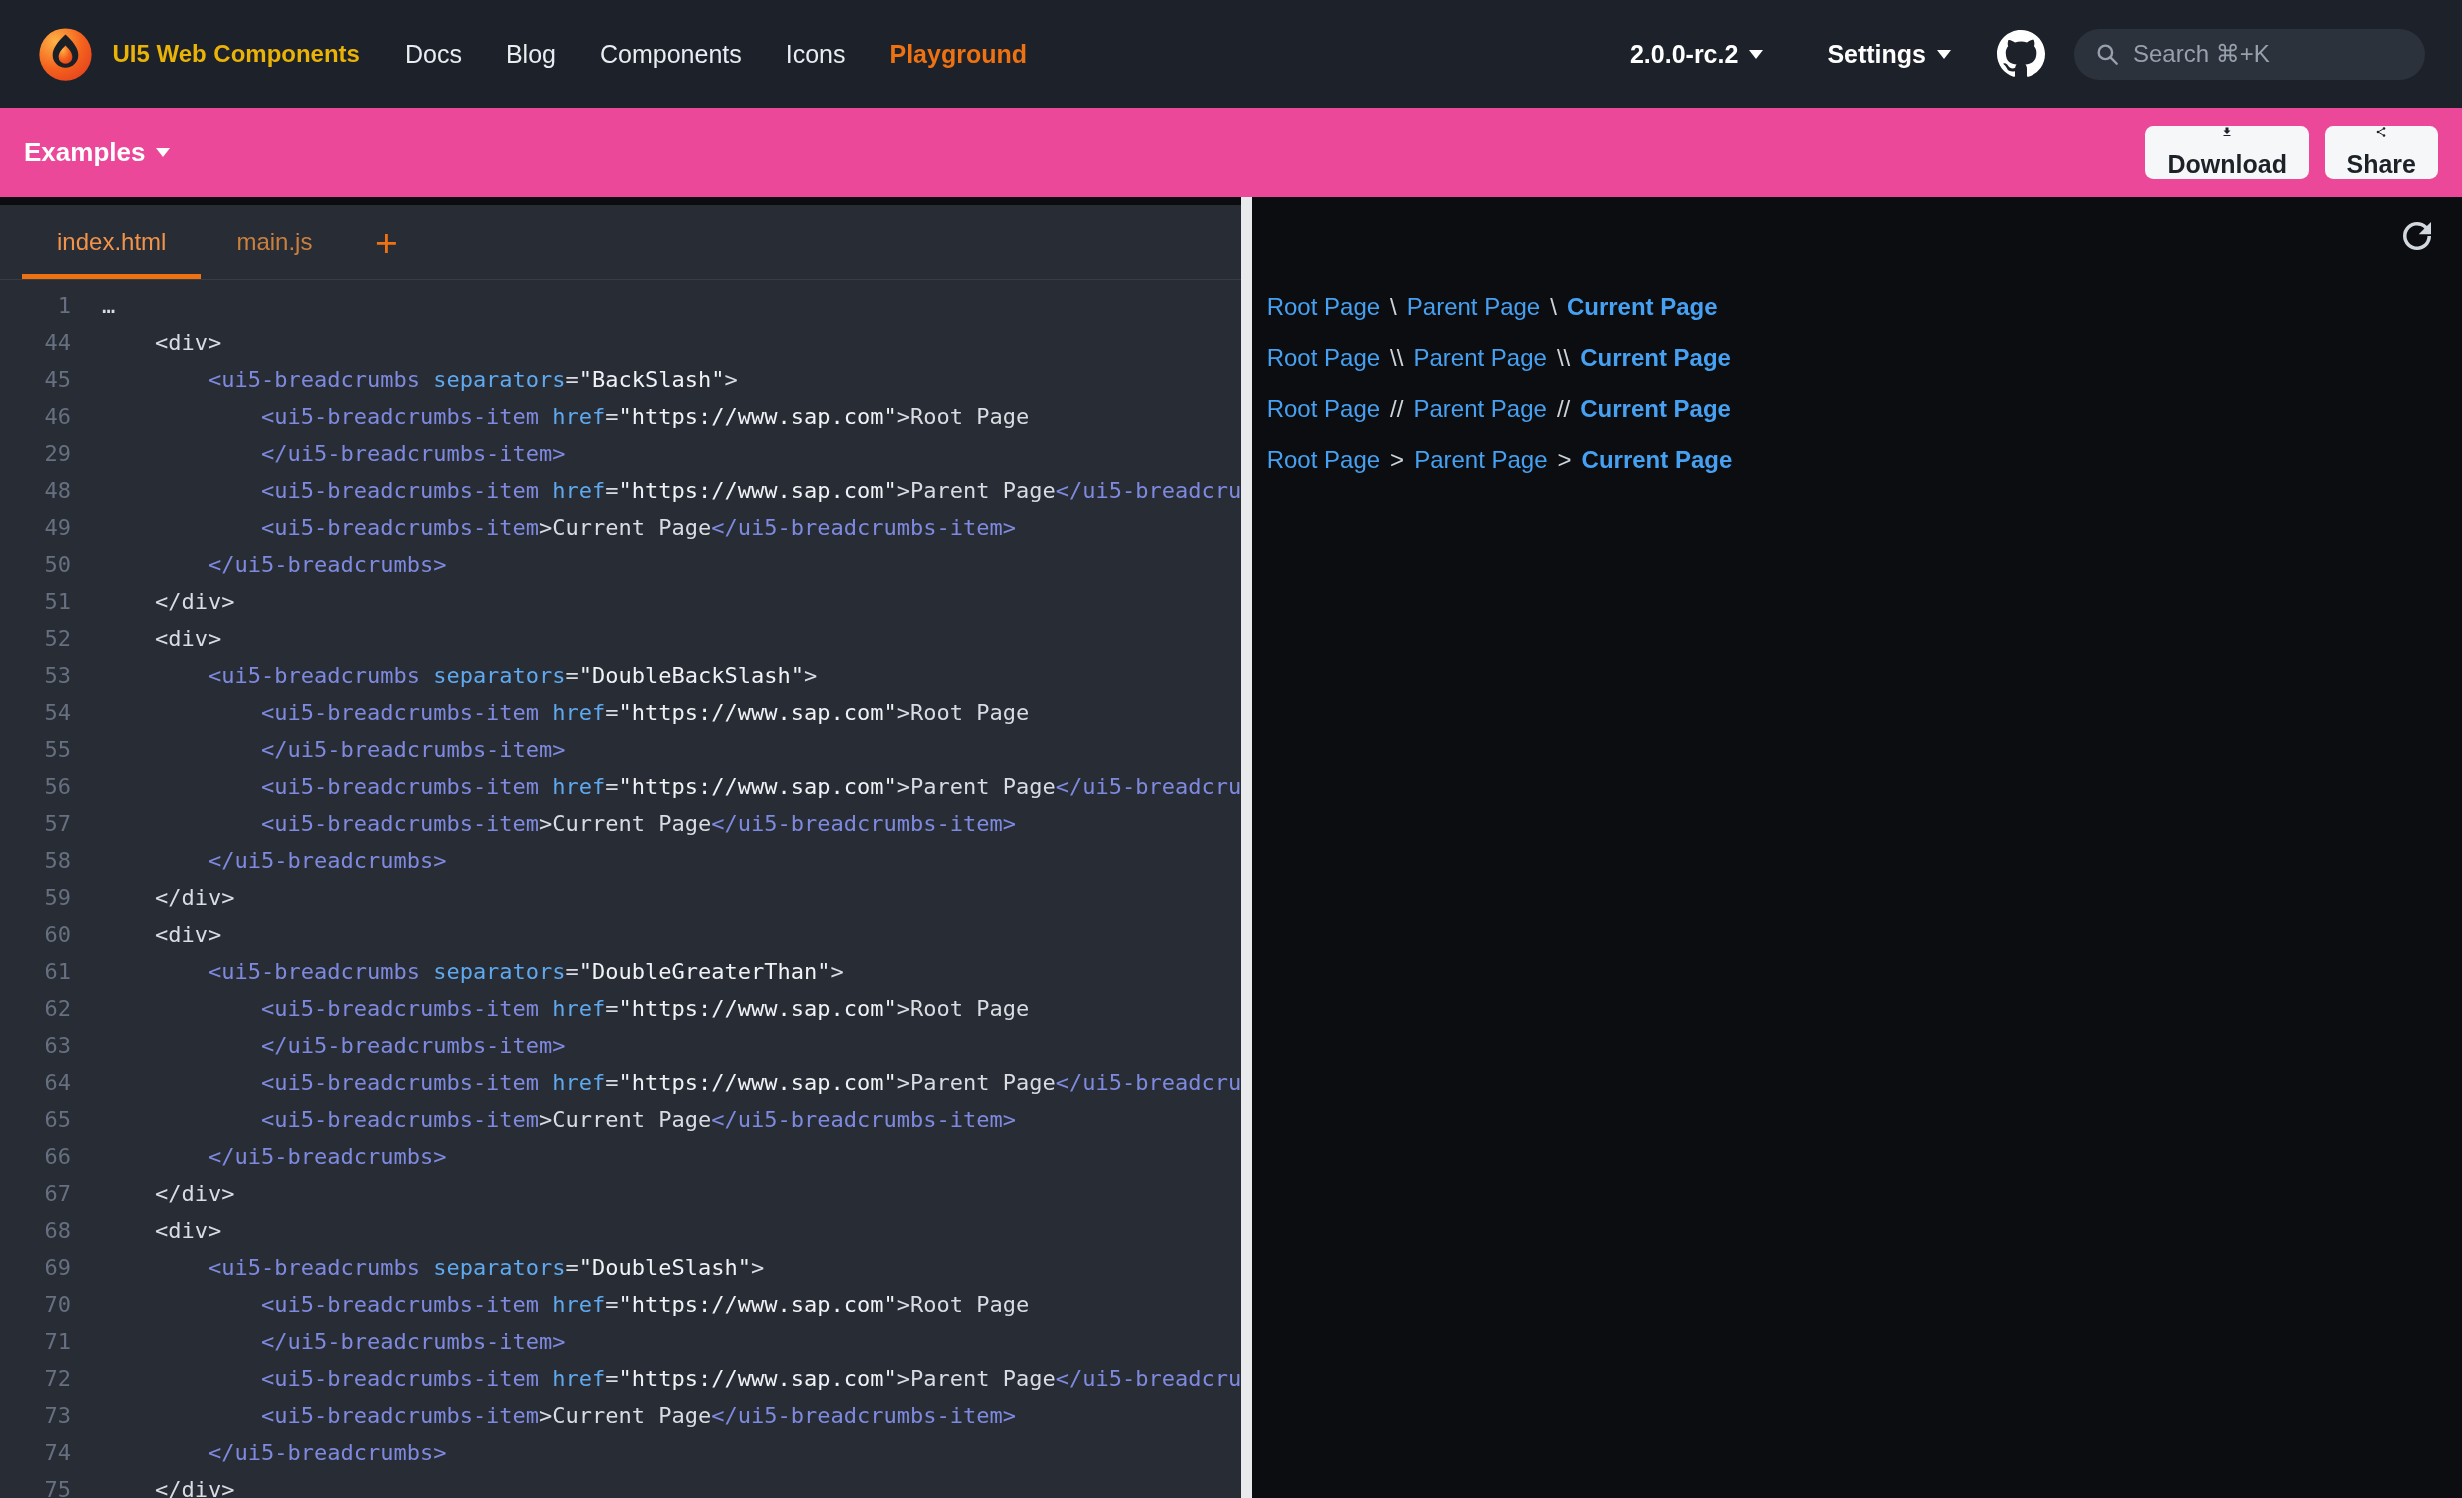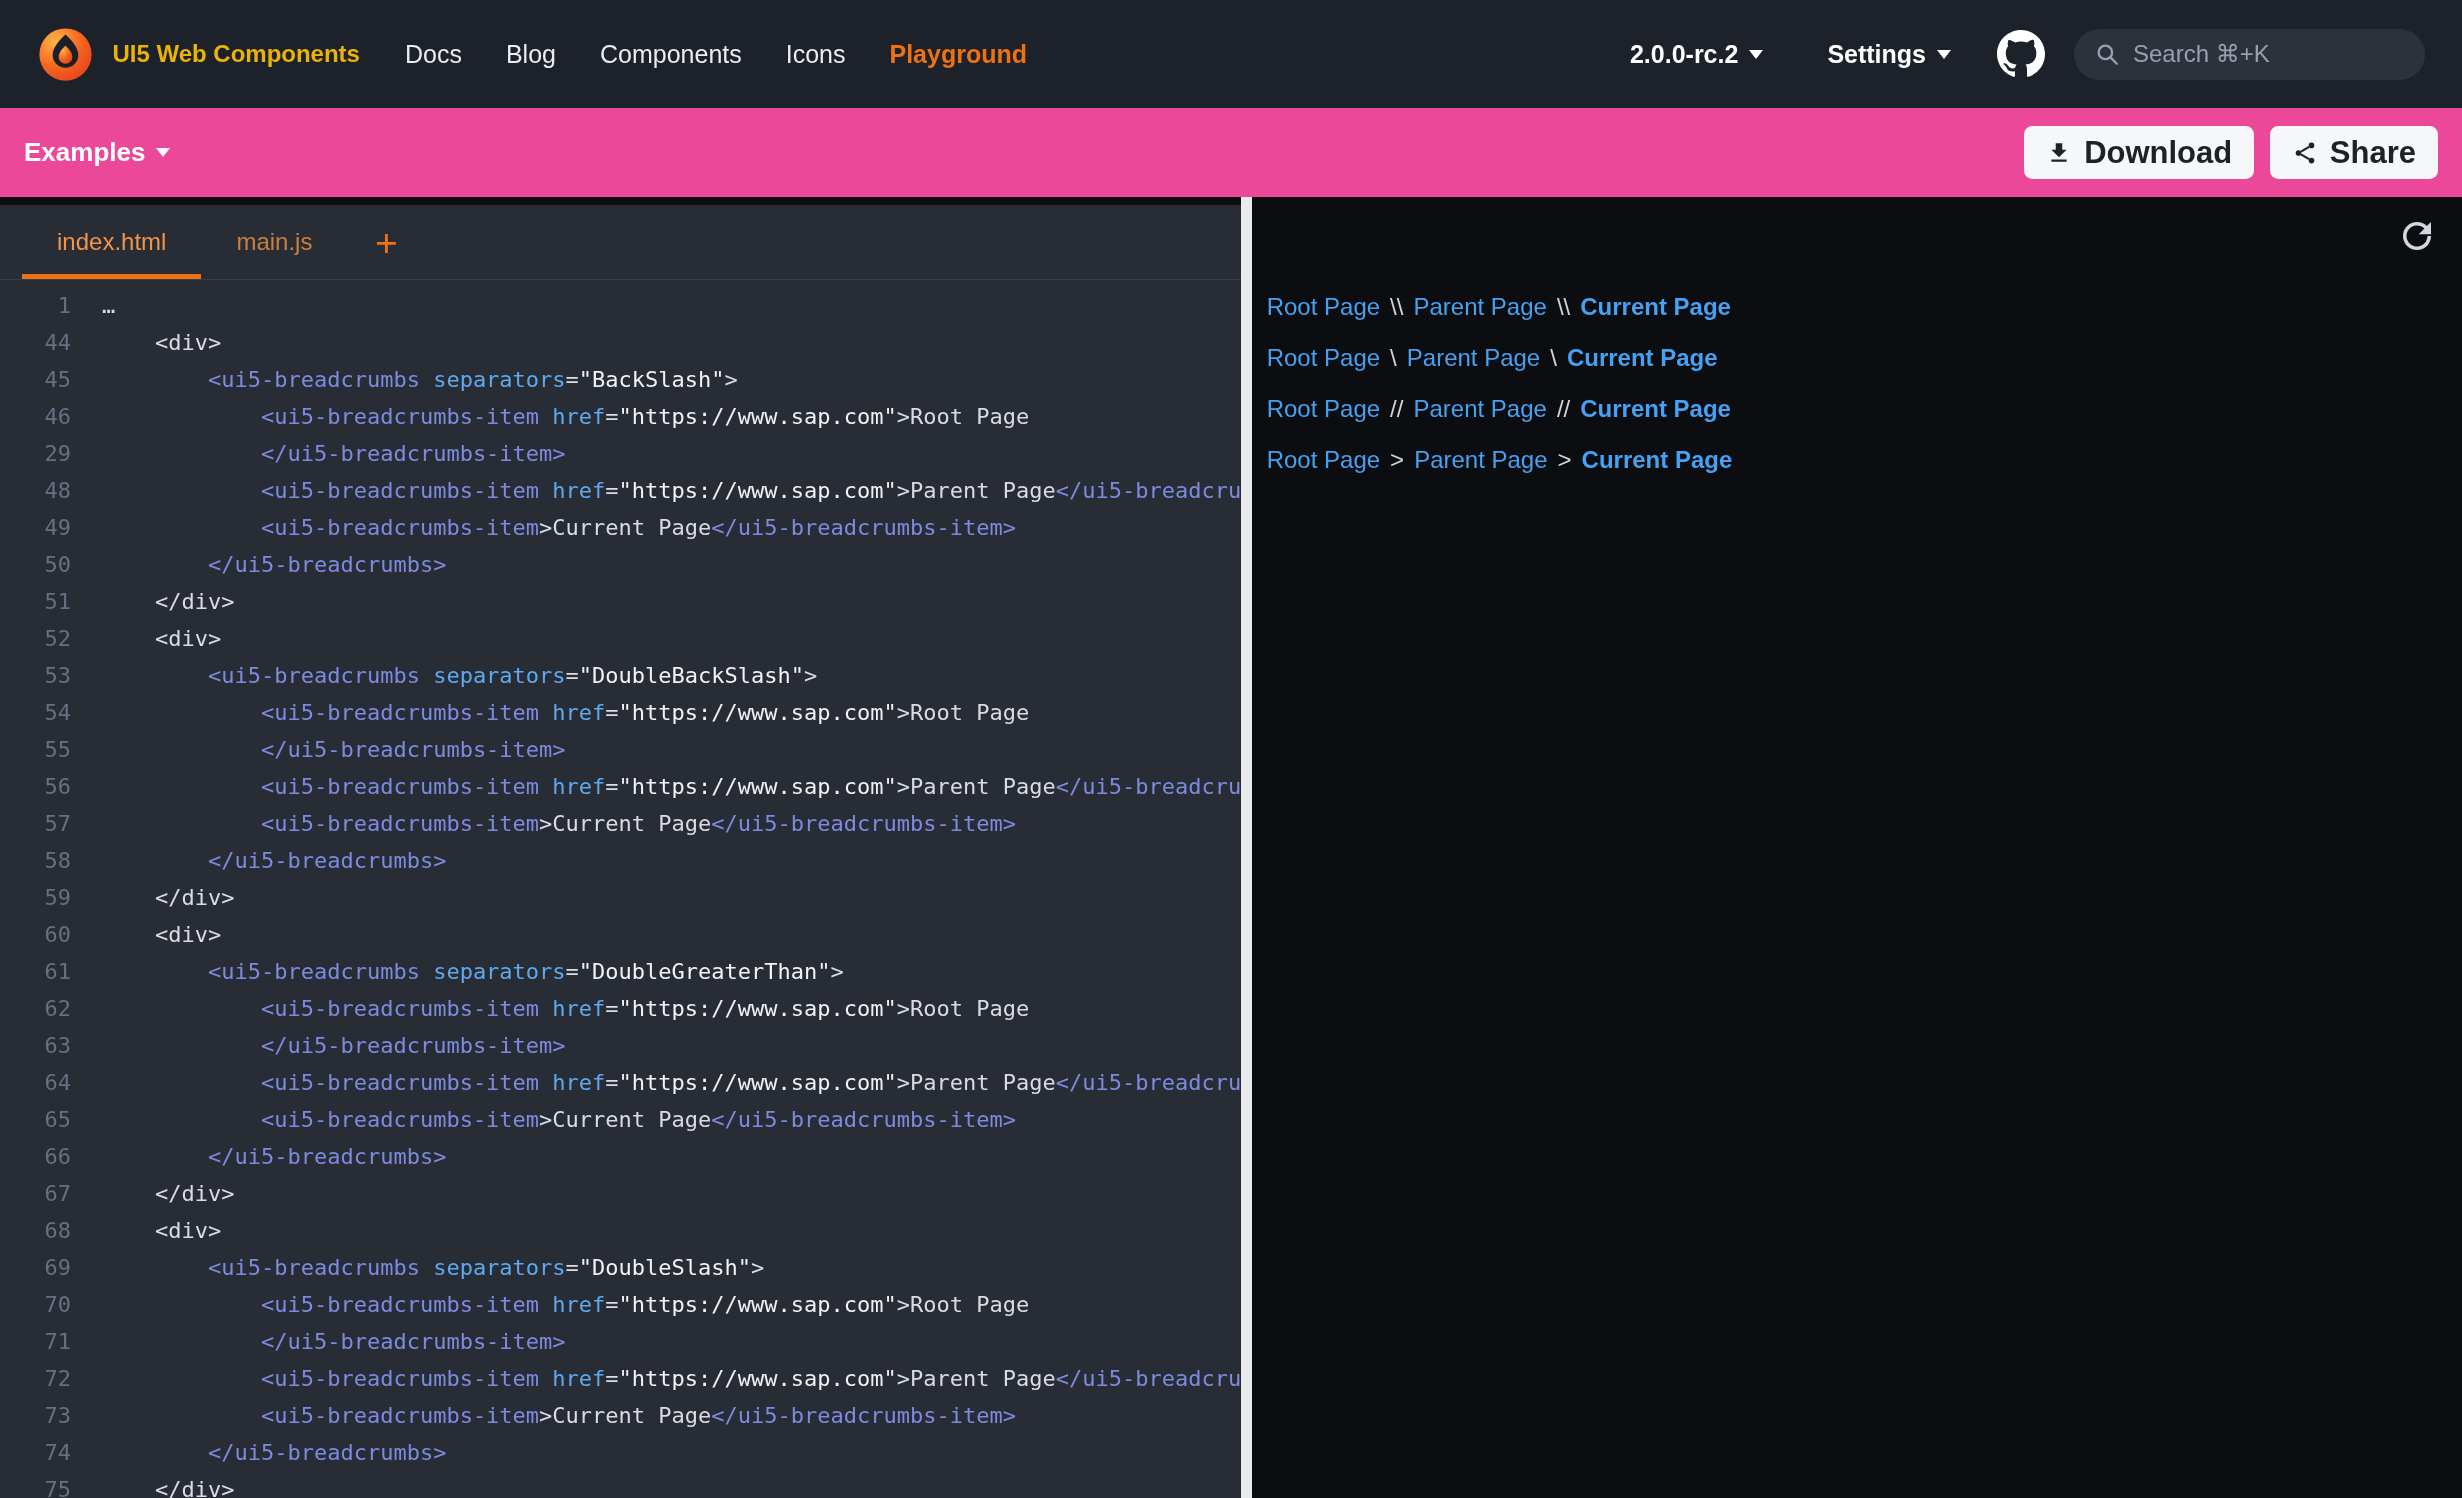--- a/index.html
+++ b/index.html
@@ -22,21 +22,21 @@
   .github { margin-left:46px; width:48px; height:48px; cursor:pointer; flex:none; }
   .search { width:351px; height:51px; background:#2c323c; border-radius:29px; display:flex; align-items:center; padding:0 20px; margin-left:29px; }
   .search svg { flex:none; margin-right:13px; }
   .search input { background:transparent; border:none; outline:none; color:#cfd5dd; font-size:24px; width:100%; font-family:"Liberation Sans",sans-serif; }
   .search input::placeholder { color:#97a0ad; }
 
   
   .subbar { height:89px; background:#ec4899; display:flex; align-items:center; justify-content:space-between; padding:0 24px; flex:none; }
   .examples { font-size:26px; font-weight:600; color:#ffffff; display:flex; align-items:center; cursor:pointer; }
   .subbar-right { display:flex; gap:15.6px; }
-  .btn { height:53px; background:#f6f7f9; color:#1d2128; border:none; border-radius:8.3px; font-size:31px; font-weight:600; display:flex; align-items:center; gap:12px; padding:0 22px; font-family:"Liberation Sans",sans-serif; cursor:pointer; }
+  .btn { height:53px; background:#f6f7f9; color:#1d2128; border:none; border-radius:8.3px; font-size:25px; font-weight:600; display:flex; align-items:center; gap:12px; padding:0 22px; font-family:"Liberation Sans",sans-serif; cursor:pointer;flex-direction:column; }
 
   
   .main { flex:1; display:flex; overflow:hidden; }
   .editor { width:1241px; background:#282c34; display:flex; flex-direction:column; overflow:hidden; flex:none;margin-top:8px; }
   .tabbar { height:75px; flex:none; display:flex; align-items:center; border-bottom:0.9px solid #373d47; padding-left:22px; }
   .tab { height:100%; display:flex; align-items:center; padding:0 35px; font-size:24px; color:#c9803f; position:relative; cursor:pointer; }
   .tab.active { color:#f2934a; }
   .tab.active::after { content:""; position:absolute; left:0; right:0; bottom:0; height:4.6px; background:#ee7211; }
   .add-tab { color:#ee7211; font-size:39px; line-height:39px; margin-left:27.5px; cursor:pointer; }
 
@@ -185,22 +185,22 @@
 
     <div class="splitter"></div>
 
     <section class="preview">
       <div class="refresh">
         <svg viewBox="0 0 24 24" width="42" height="42" fill="#d3d7de">
           <path d="M17.65 6.35A7.95 7.95 0 0 0 12 4a8 8 0 1 0 8 8h-2a6 6 0 1 1-1.76-4.24L13 11h7V4l-2.35 2.35z"></path>
         </svg>
       </div>
       <div class="bc-list" id="bc">
+          <div class="bc-row"><span class="bc-link">Root Page</span><span class="bc-sep">\</span><span class="bc-link">Parent Page</span><span class="bc-sep">\</span><span class="bc-current">Current Page</span></div>
           <div class="bc-row"><span class="bc-link">Root Page</span><span class="bc-sep">\\</span><span class="bc-link">Parent Page</span><span class="bc-sep">\\</span><span class="bc-current">Current Page</span></div>
-          <div class="bc-row"><span class="bc-link">Root Page</span><span class="bc-sep">\</span><span class="bc-link">Parent Page</span><span class="bc-sep">\</span><span class="bc-current">Current Page</span></div>
           <div class="bc-row"><span class="bc-link">Root Page</span><span class="bc-sep">//</span><span class="bc-link">Parent Page</span><span class="bc-sep">//</span><span class="bc-current">Current Page</span></div>
           <div class="bc-row"><span class="bc-link">Root Page</span><span class="bc-sep">&gt;</span><span class="bc-link">Parent Page</span><span class="bc-sep">&gt;</span><span class="bc-current">Current Page</span></div>
         </div>
     </section>
 
   </div>
 </div>
 
 
 </body></html>

